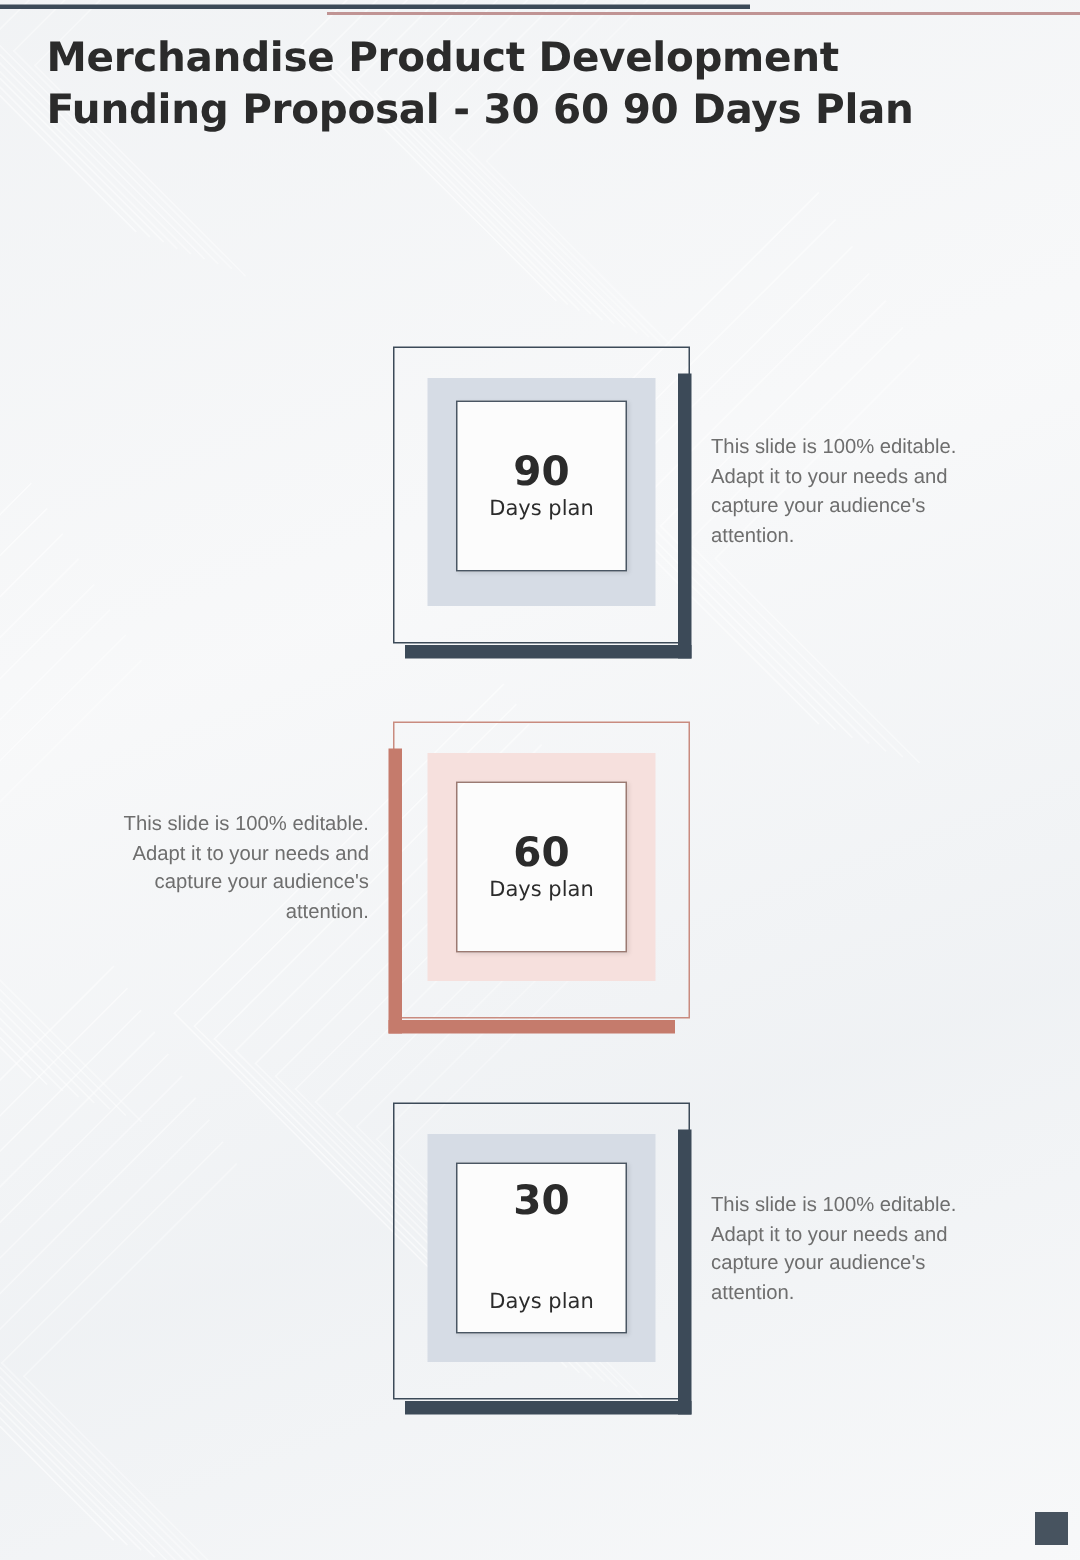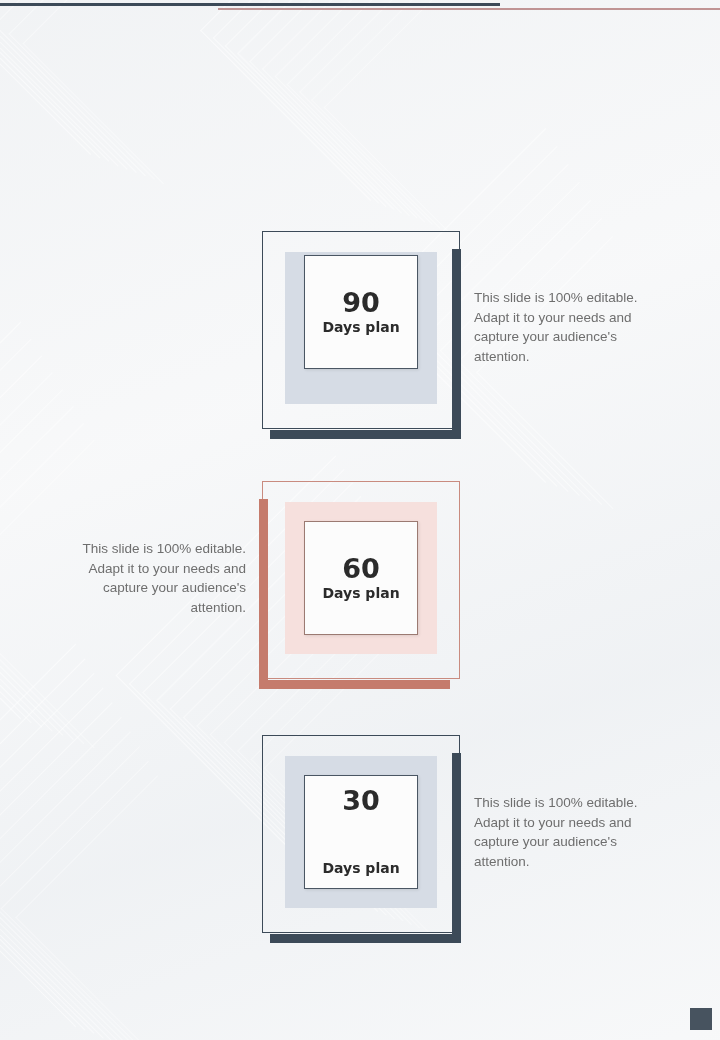--- a/index.html
+++ b/index.html
@@ -136,21 +136,21 @@
   .card-num {
     font-family: "DejaVu Sans", sans-serif;
     font-size: 27px;
     font-weight: bold;
     color: #2b2b2b;
     line-height: 1.05;
   }
   .card-label {
     font-family: "DejaVu Sans", sans-serif;
     font-size: 14px;
-    font-weight: bold;
+    font-weight: normal;
     color: #2b2b2b;
     margin-top: 3px;
     line-height: 1.1;
   }
 
   
   .copy {
     position: absolute;
     font-size: 13.5px;
     line-height: 1.45;
@@ -232,27 +232,28 @@
       <div class="chev" style="left: 5px; top: 765px; width: 231px; height: 231px; transform: rotate(45deg); opacity: 0.45;"></div>
       <div class="chev" style="left: 18px; top: 778px; width: 223.2px; height: 223.2px; transform: rotate(45deg); opacity: 0.43;"></div>
       <div class="chev" style="left: 31px; top: 791px; width: 215.4px; height: 215.4px; transform: rotate(45deg); opacity: 0.41;"></div>
       <div class="chev" style="left: 44px; top: 804px; width: 207.6px; height: 207.6px; transform: rotate(45deg); opacity: 0.39;"></div>
       <div class="chev" style="left: 57px; top: 817px; width: 199.8px; height: 199.8px; transform: rotate(45deg); opacity: 0.37;"></div>
     </div>
 
   <div class="rule-navy"></div>
   <div class="rule-rose"></div>
 
+  <div class="title">Merchandise Product Development Funding Proposal - 30 60 90 Days Plan</div>
 
   <div class="card" style="left:262px; top:231px; width:200px; height:200px;">
     <div class="card-outline"></div>
     <div class="card-bar-v" style="left:190px; top:18px; height:190px;"></div>
     <div class="card-bar-h" style="left:8px; top:199px; width:191px;"></div>
     <div class="card-mid" style="left:23px; top:21px;"></div>
-    <div class="card-inner" style="left:42px; top:24px;">
+    <div class="card-inner" style="left:42px; top:36px;">
       <div class="card-num">90</div>
       <div class="card-label">Days plan</div>
     </div>
   </div>
   <div class="copy right-side" style="left:474px; top:288px;">This slide is 100% editable. Adapt it to your needs and capture your audience's attention.</div>
 
   <div class="card" style="left:259px; top:481px; width:200px; height:200px;">
     <div class="card-outline rose" style="left:3px; top:0;"></div>
     <div class="card-bar-v rose" style="left:0px; top:18px; height:190px;"></div>
     <div class="card-bar-h rose" style="left:0px; top:199px; width:191px;"></div>

